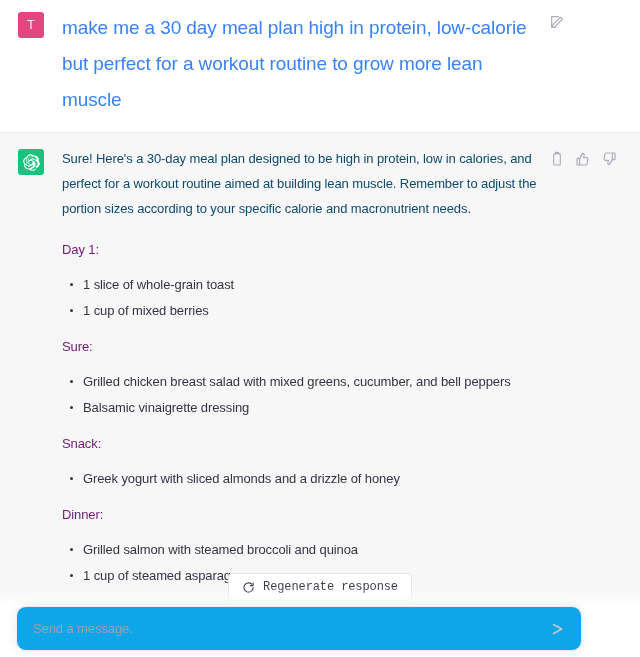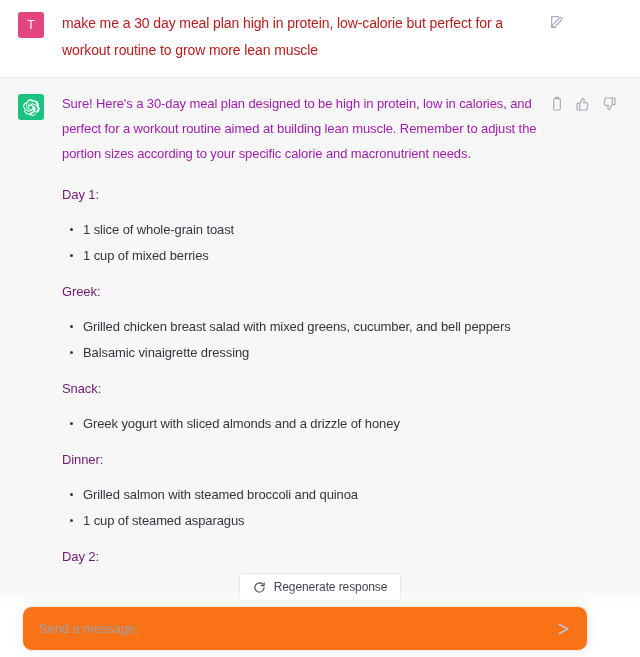--- a/index.html
+++ b/index.html
@@ -103,30 +103,30 @@
     border: none;
     cursor: pointer;
     padding: 0;
   }
   .icon-btn svg { display: block; width: 16px; height: 16px; }
 
   
   .para {
     font-size: 13px;
     line-height: 1.92;
-    color: #a21caf;
+    color: #0c4a6e;
     margin: 0 0 20px 0;
     letter-spacing: -0.1px;
   }
   .para:last-child { margin-bottom: 0; }
 
   .user-text {
-    font-size: 14px;
+    font-size: 19px;
     line-height: 1.9;
-    color: #b91c1c;
+    color: #3b82f6;
     letter-spacing: -0.1px;
   }
 
   ul.bullets {
     list-style: none;
     margin: 0 0 18px 0;
     padding: 0;
   }
 
   ul.bullets li {
@@ -173,21 +173,21 @@
     align-items: center;
     gap: 8px;
     background: #ffffff;
     border: 1px solid #e5e5e6;
     border-radius: 4px;
     padding: 6px 13px;
     font-size: 12px;
     color: #40414f;
     box-shadow: 0 1px 2px rgba(0,0,0,0.045);
     cursor: pointer;
-    font-family: Liberation Sans, sans-serif;
+    font-family: Liberation Mono, monospace;
     letter-spacing: -0.1px;
   }
 
   .regen-btn svg { display: block; width: 13px; height: 13px; color: #40414f; }
 
   
   .composer-zone {
     position: absolute;
     left: 0;
     bottom: 0;
@@ -203,25 +203,25 @@
     bottom: 52px;
     width: 640px;
     height: 16px;
     background: linear-gradient(to top, rgba(255,255,255,1), rgba(255,255,255,0));
     z-index: 10;
     pointer-events: none;
   }
 
   .composer {
     position: absolute;
-    left: 22px;
+    left: 16px;
     top: 606px;
     width: 566px;
     height: 45px;
-    background: #f97316;
+    background: #0ea5e9;
     border: 1px solid #ececf1;
     border-radius: 10px;
     box-shadow: 0 0 12px rgba(0,0,0,0.08);
     display: flex;
     align-items: center;
     padding: 0 14px 0 16px;
     z-index: 11;
   }
 
   .composer-input {
@@ -285,21 +285,21 @@
     <div class="msg-body">
       <p class="para">Sure! Here's a 30-day meal plan designed to be high in protein, low in calories, and perfect for a workout routine aimed at building lean muscle. Remember to adjust the portion sizes according to your specific calorie and macronutrient needs.</p>
 
       <p class="section-label">Day 1:</p>
 
       <ul class="bullets">
         <li>1 slice of whole-grain toast</li>
         <li>1 cup of mixed berries</li>
       </ul>
 
-      <p class="section-label">Greek:</p>
+      <p class="section-label">Sure:</p>
       <ul class="bullets">
         <li>Grilled chicken breast salad with mixed greens, cucumber, and bell peppers</li>
         <li>Balsamic vinaigrette dressing</li>
       </ul>
 
       <p class="section-label">Snack:</p>
       <ul class="bullets">
         <li>Greek yogurt with sliced almonds and a drizzle of honey</li>
       </ul>
 

